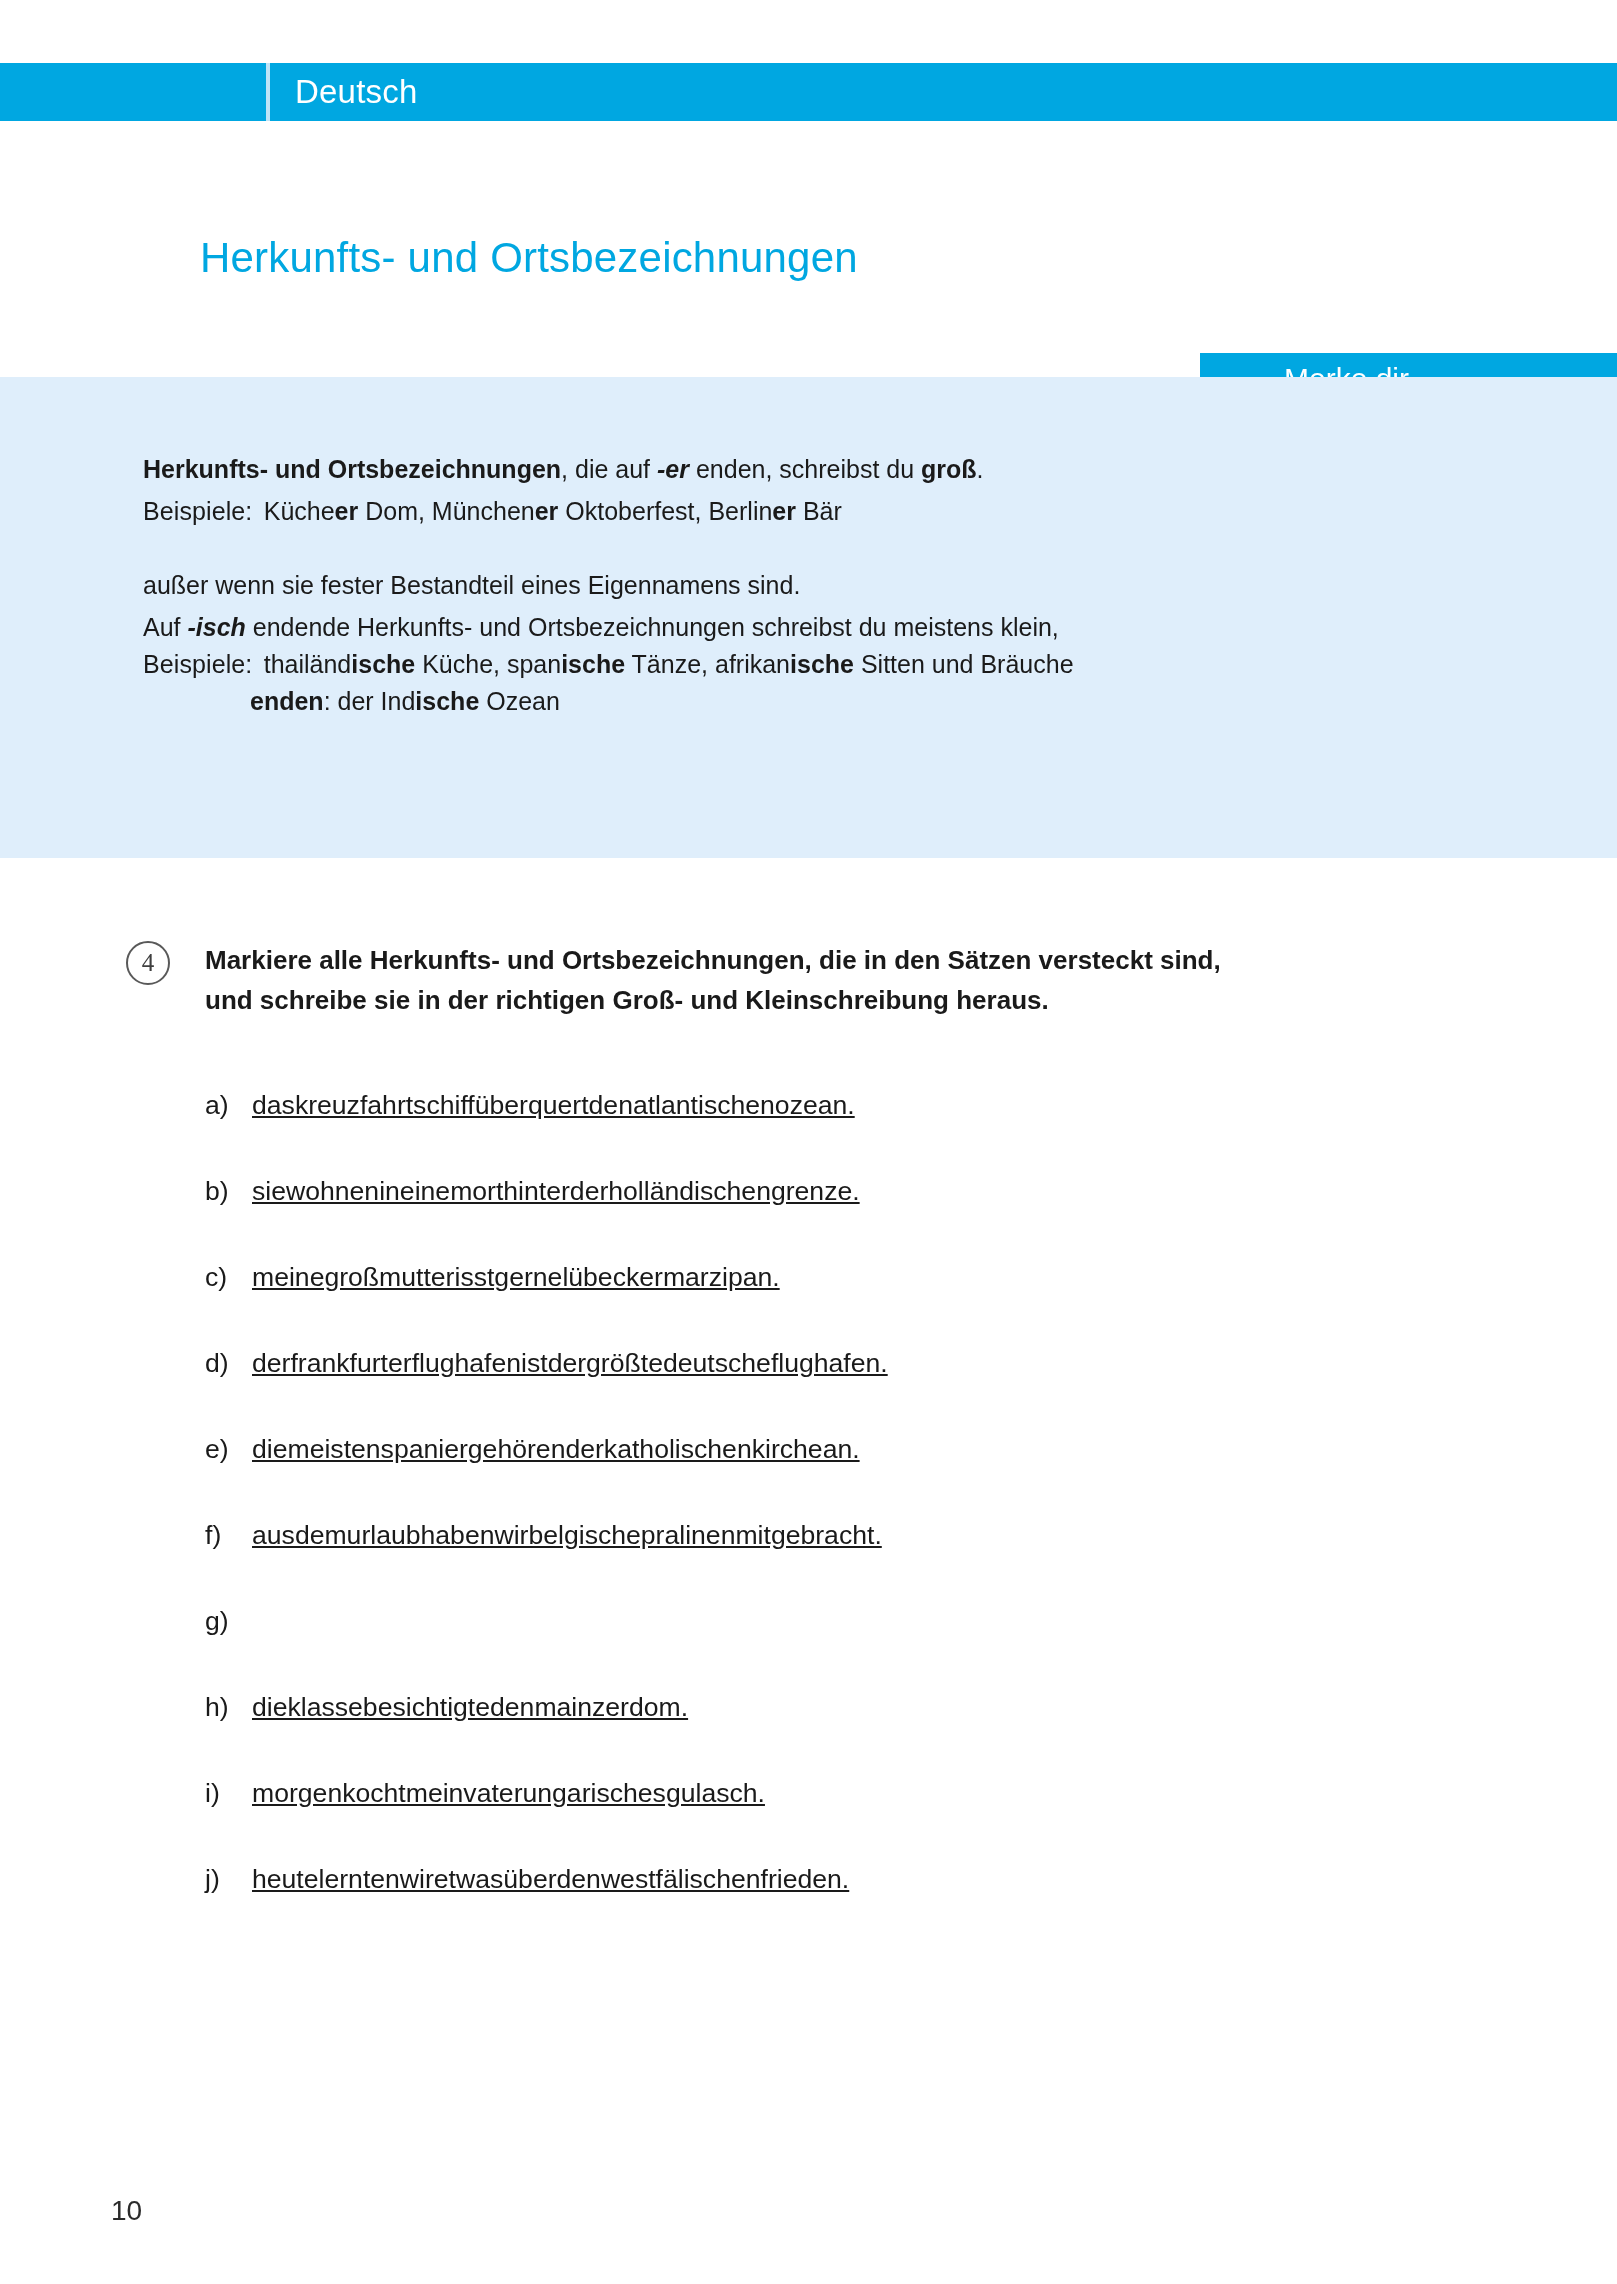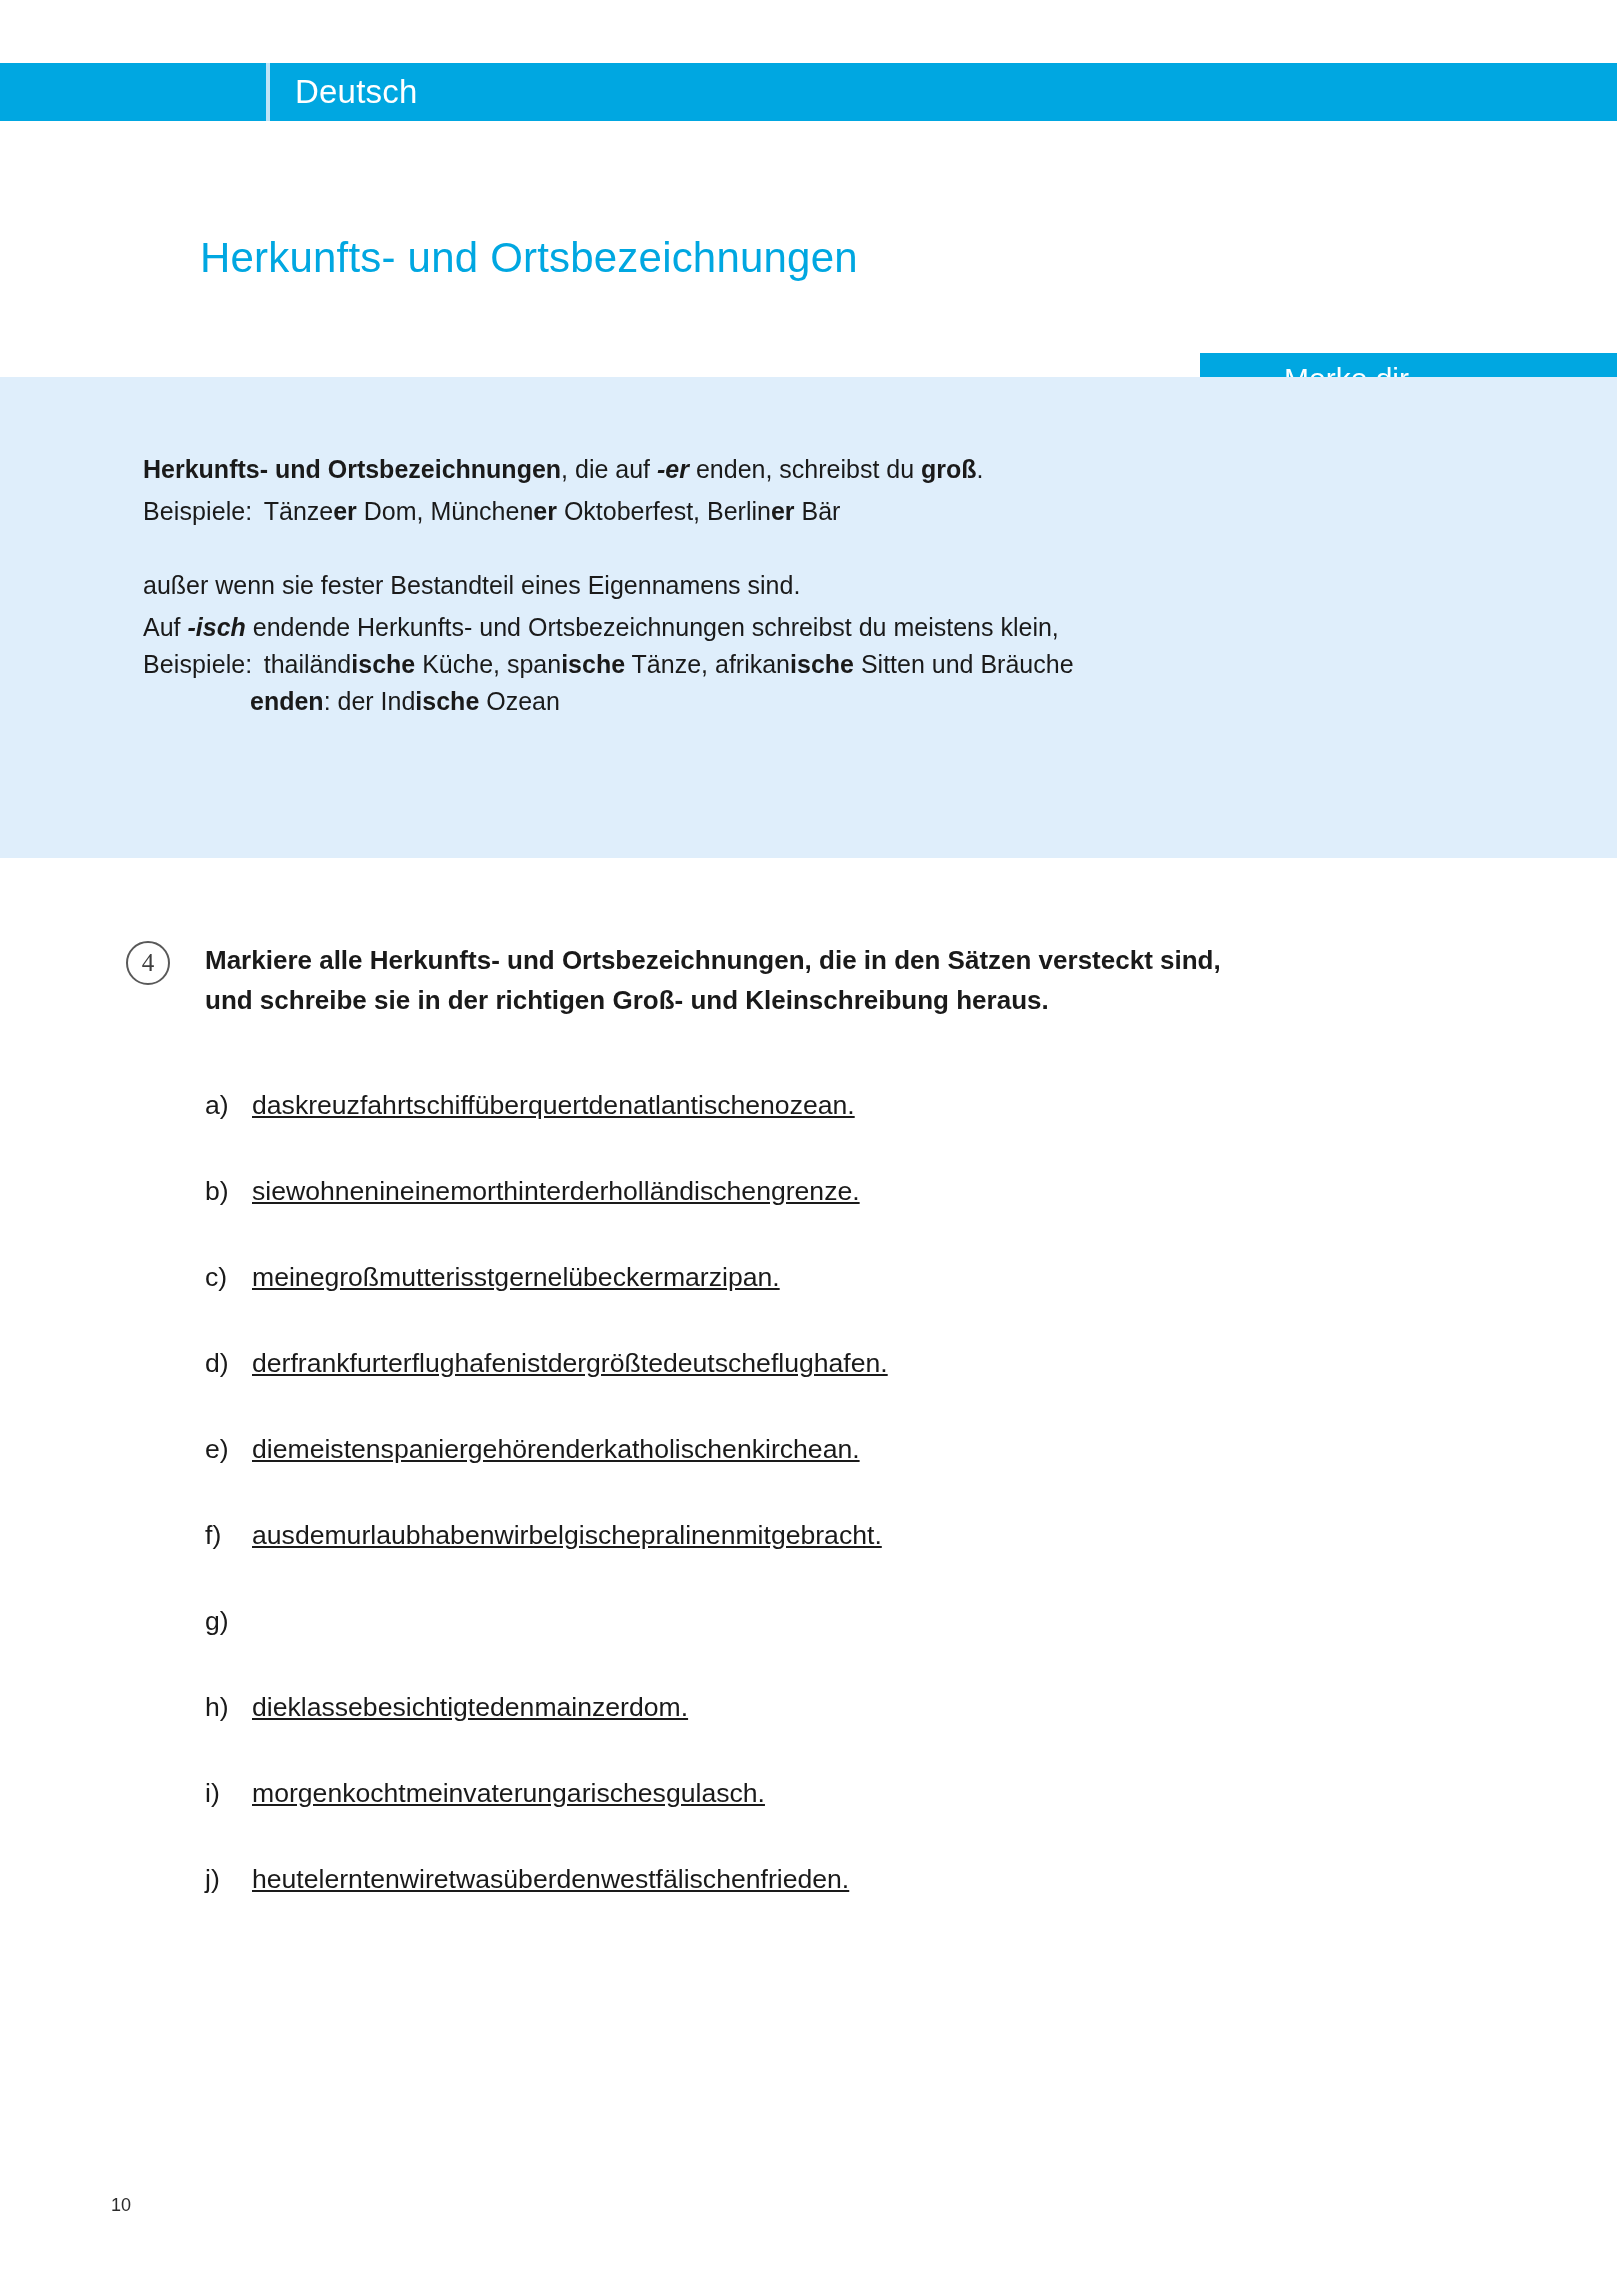--- a/index.html
+++ b/index.html
@@ -162,21 +162,21 @@
     left: 47px;
     top: 0;
     text-decoration: underline;
   }
 
   
   .page-number {
     position: absolute;
     left: 111px;
     top: 2195px;
-    font-size: 18px;
+    font-size: 28px;
     color: #2b2b2b;
   }
 </style>
 </head>
 <body>
 
 <div class="header-bar"></div>
 <div class="header-divider"></div>
 <div class="header-subject">Deutsch</div>
 
@@ -184,21 +184,21 @@
 
 <div class="merke-banner"></div>
 <div class="merke-label">Merke dir</div>
 
 <div class="info-box"></div>
 
 <div class="info-content">
 
   <div class="info-line rule-1"><b class="hl">Herkunfts- und Ortsbezeichnungen</b><span>, die auf </span><i class="it">-er</i><span> enden, schreibst du </span><b class="hl">groß</b><span>.</span></div>
 
-  <div class="info-line bsp-1"><span class="lbl">Beispiele:</span><span class="lbl-sp"></span><span>Tänze</span><b class="hl">er</b><span> Dom, </span><span>München</span><b class="hl">er</b><span> Oktoberfest, </span><span>Berlin</span><b class="hl">er</b><span> Bär</span></div>
+  <div class="info-line bsp-1"><span class="lbl">Beispiele:</span><span class="lbl-sp"></span><span>Küche</span><b class="hl">er</b><span> Dom, </span><span>München</span><b class="hl">er</b><span> Oktoberfest, </span><span>Berlin</span><b class="hl">er</b><span> Bär</span></div>
 
   <div class="gap-block"></div>
 
   <div class="info-line rule-2-l2">außer wenn sie fester Bestandteil eines Eigennamens sind.</div>
   <div class="info-line rule-2-l1"><span>Auf </span><i class="it">-isch</i><span> endende Herkunfts- und Ortsbezeichnungen schreibst du meistens klein,</span></div>
 
   <div class="info-line bsp-2"><span class="lbl">Beispiele:</span><span class="lbl-sp"></span><span>thailänd</span><b class="hl">ische</b><span> Küche, </span><span>span</span><b class="hl">ische</b><span> Tänze, </span><span>afrikan</span><b class="hl">ische</b><span> Sitten und Bräuche</span></div>
 
   <div class="info-line bsp-2-indent"><b class="hl">enden</b><span>: der Ind</span><b class="hl">ische</b><span> Ozean</span></div>
 

